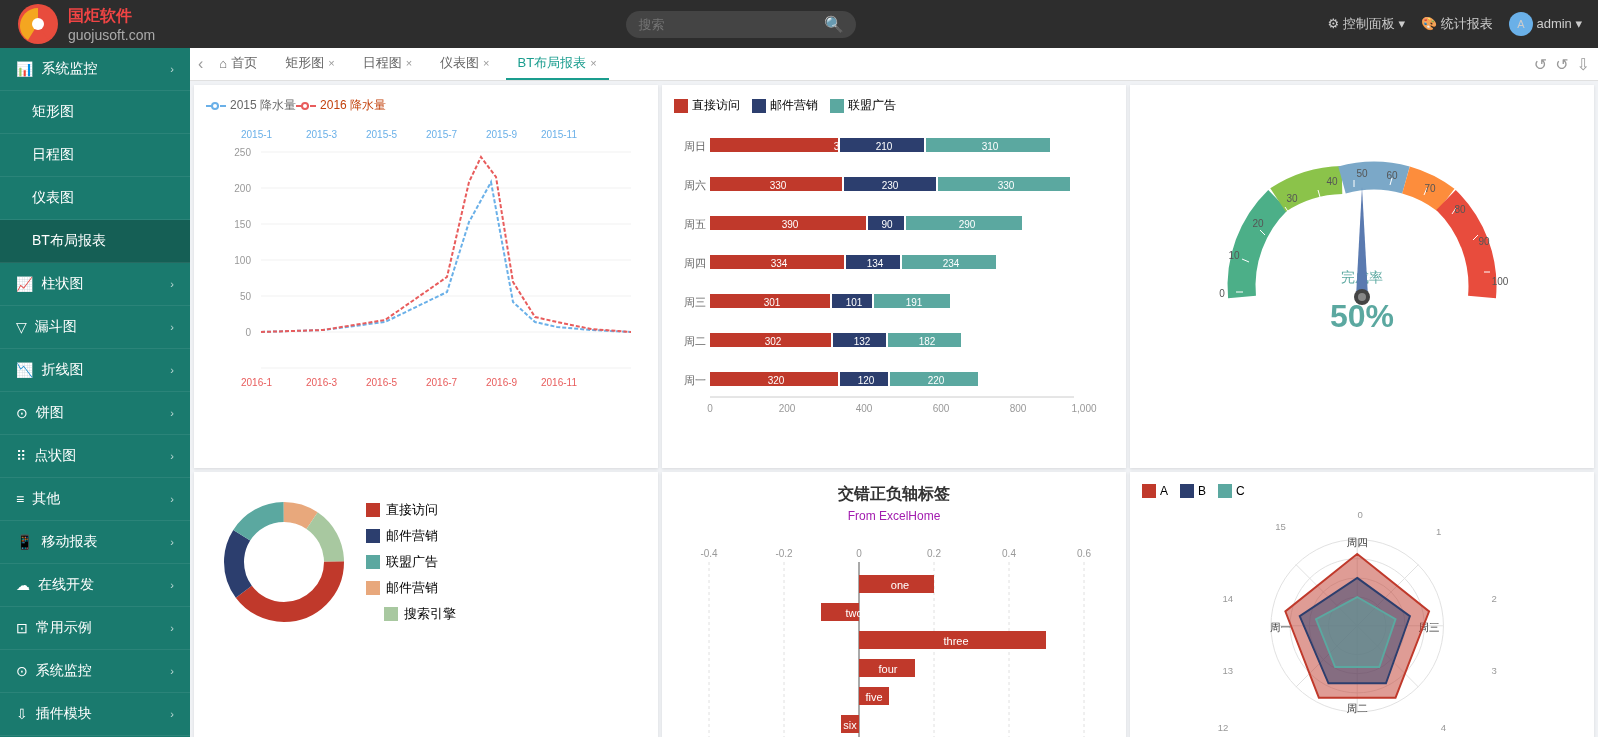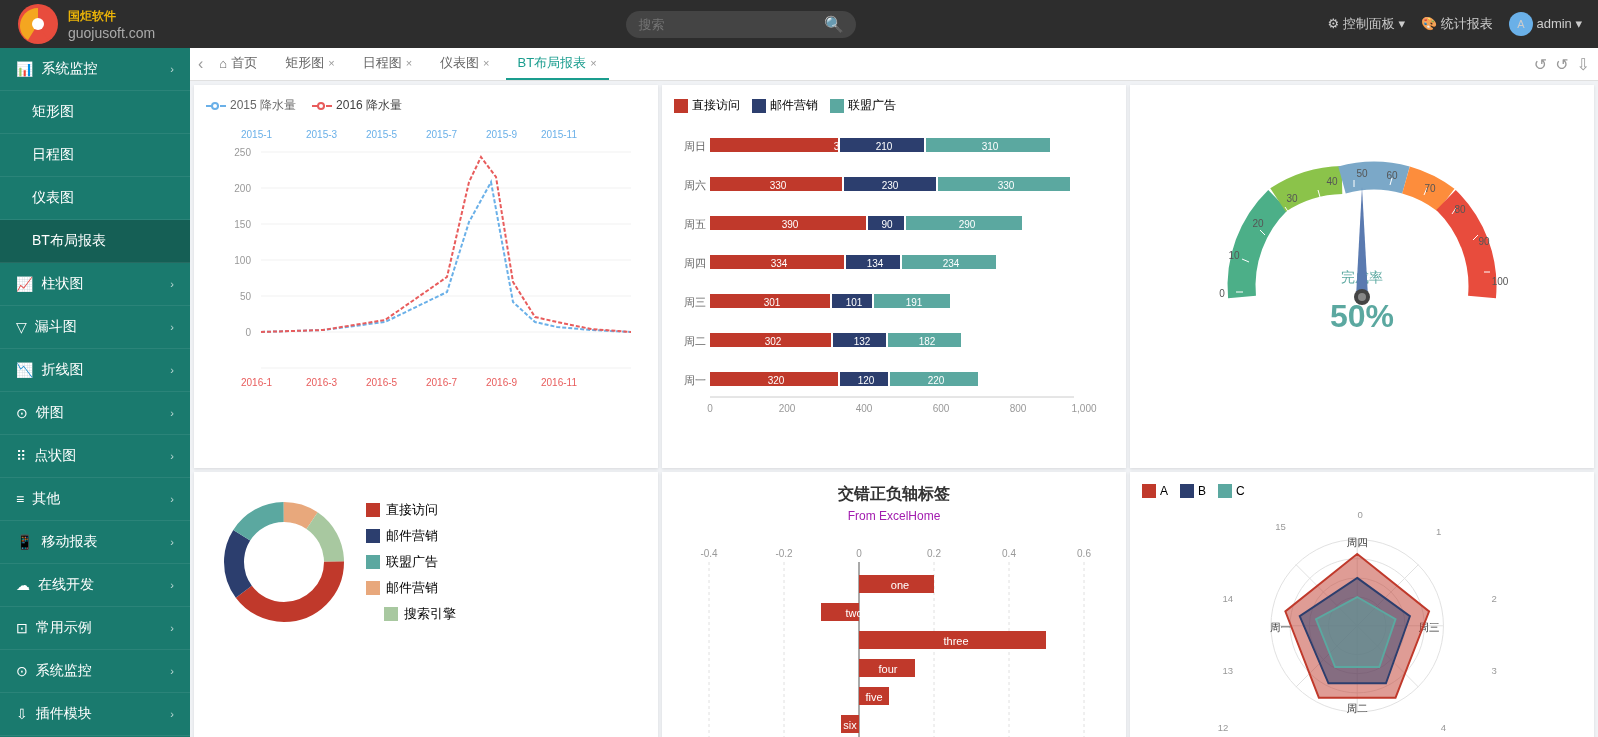--- a/index.html
+++ b/index.html
@@ -70,21 +70,21 @@
       gap: 4px; padding: 4px;
     }
 
     .chart-panel {
       background: #fff; padding: 12px; position: relative;
       box-shadow: 0 1px 3px rgba(0,0,0,0.1);
     }
 
     
     .line-chart-panel { grid-column: 1; grid-row: 1; }
-    .chart-legend { display: flex; gap: 16px; margin-bottom: 8px; font-size: 12px; }
+    .chart-legend { display: flex; margin-bottom: 8px; font-size: 12px; }
     .legend-item { display: flex; align-items: center; gap: 4px; }
 
     svg text { font-family: 'Microsoft YaHei', Arial, sans-serif; }
 
     
     .hbar-panel { grid-column: 2; grid-row: 1; }
 
     
     .gauge-panel { grid-column: 3; grid-row: 1; }
 
@@ -99,21 +99,21 @@
 <div class="header">
   <div class="logo-area">
 
     <svg width="44" height="44" viewBox="0 0 44 44">
       <circle cx="22" cy="22" r="20" fill="#e84c3d"></circle>
       <path d="M22 6 C12 6, 4 14, 4 24 C4 30, 7 35, 12 38 L22 22 Z" fill="#f4a620"></path>
       <path d="M22 6 C32 6, 40 14, 40 24 C40 30, 37 35, 32 38 L22 22 Z" fill="#e84c3d"></path>
       <circle cx="22" cy="22" r="6" fill="#fff"></circle>
     </svg>
     <div>
-      <div style="color:#eab308;font-size:12px;font-weight:bold;">国炬软件</div>
+      <div style="color:#ef4444;font-size:16px;font-weight:bold;">国炬软件</div>
       <div style="color:#aaa;font-size:14px;">guojusoft.com</div>
     </div>
   </div>
 
   <div class="header-search">
     <input type="text" placeholder="搜索" style="">
     <span style="color:#aaa;">🔍</span>
   </div>
 
   <div class="header-right">
@@ -276,21 +276,21 @@
           <div class="legend-item">
             <div style="width:20px;height:2px;border-top:2px dashed #6ab0e8;position:relative;">
               <div style="width:8px;height:8px;border-radius:50%;border:2px solid #6ab0e8;background:#fff;position:absolute;top:-5px;left:5px;"></div>
             </div>
             <span style="font-size:12px;color:#666;">2015 降水量</span>
           </div>
           <div class="legend-item">
             <div style="width:20px;height:2px;border-top:2px dashed #e85c5c;position:relative;">
               <div style="width:8px;height:8px;border-radius:50%;border:2px solid #e85c5c;background:#fff;position:absolute;top:-5px;left:5px;"></div>
             </div>
-            <span style="font-size:12px;color:#404040;text-align:center;">2016 降水量</span>
+            <span style="font-size:12px;color:#c2410c;text-align:center;">2016 降水量</span>
           </div>
         </div>
         <svg width="100%" height="320" viewBox="0 0 430 320">
 
           <text x="30" y="16" font-size="10" fill="#6ab0e8">2015-1</text>
           <text x="95" y="16" font-size="10" fill="#6ab0e8">2015-3</text>
           <text x="155" y="16" font-size="10" fill="#6ab0e8">2015-5</text>
           <text x="215" y="16" font-size="10" fill="#6ab0e8">2015-7</text>
           <text x="275" y="16" font-size="10" fill="#6ab0e8">2015-9</text>
           <text x="330" y="16" font-size="10" fill="#6ab0e8">2015-11</text>

